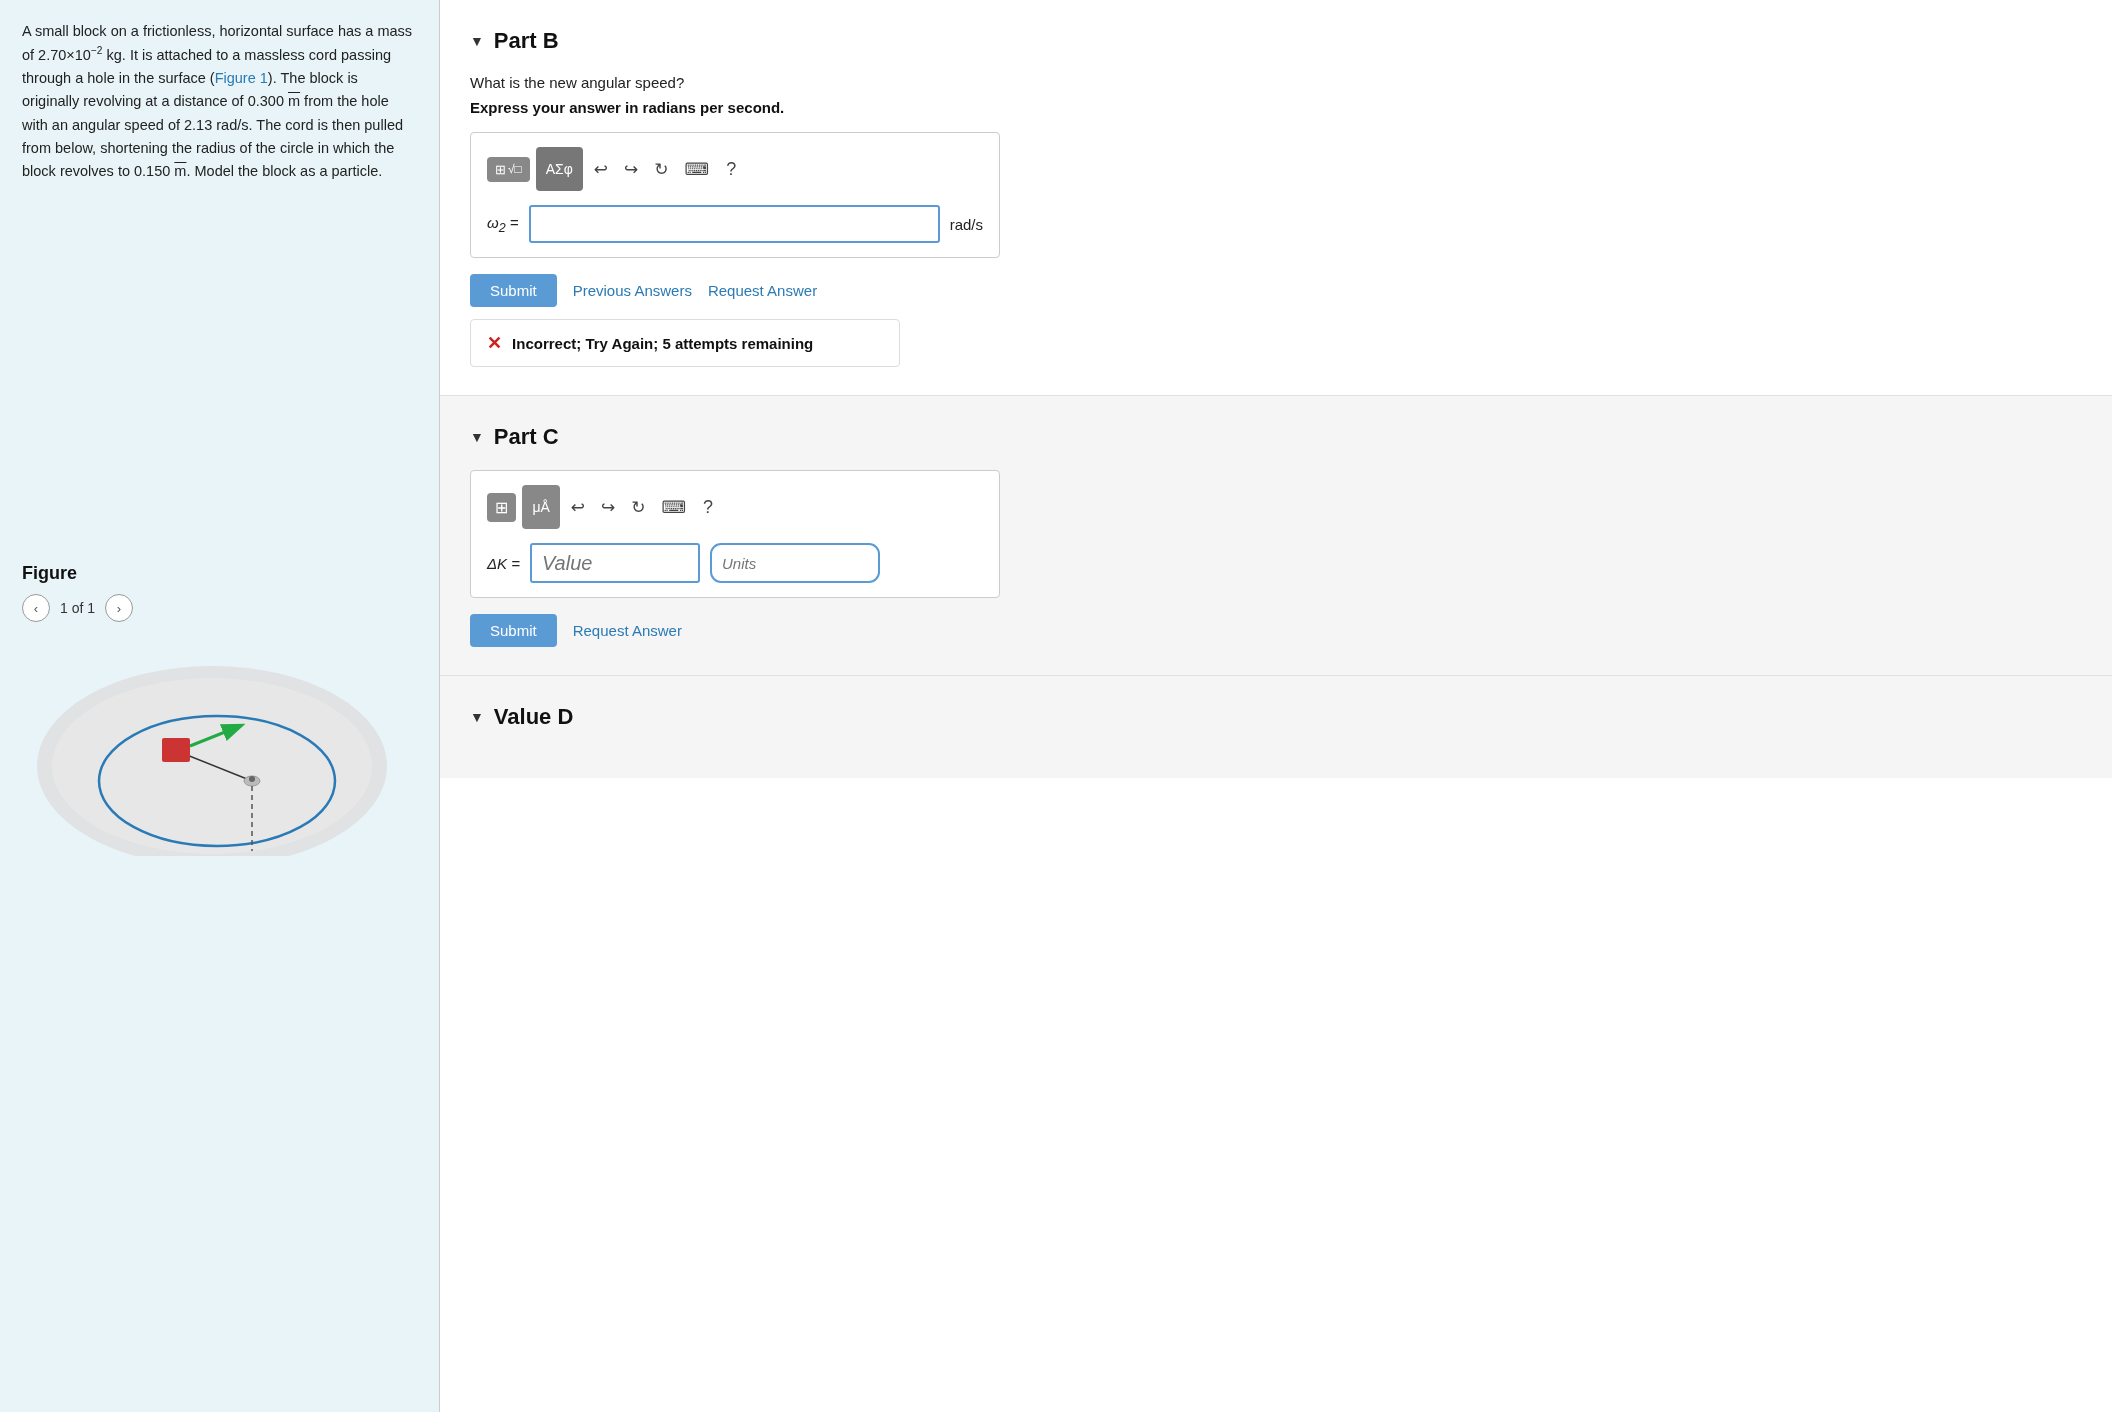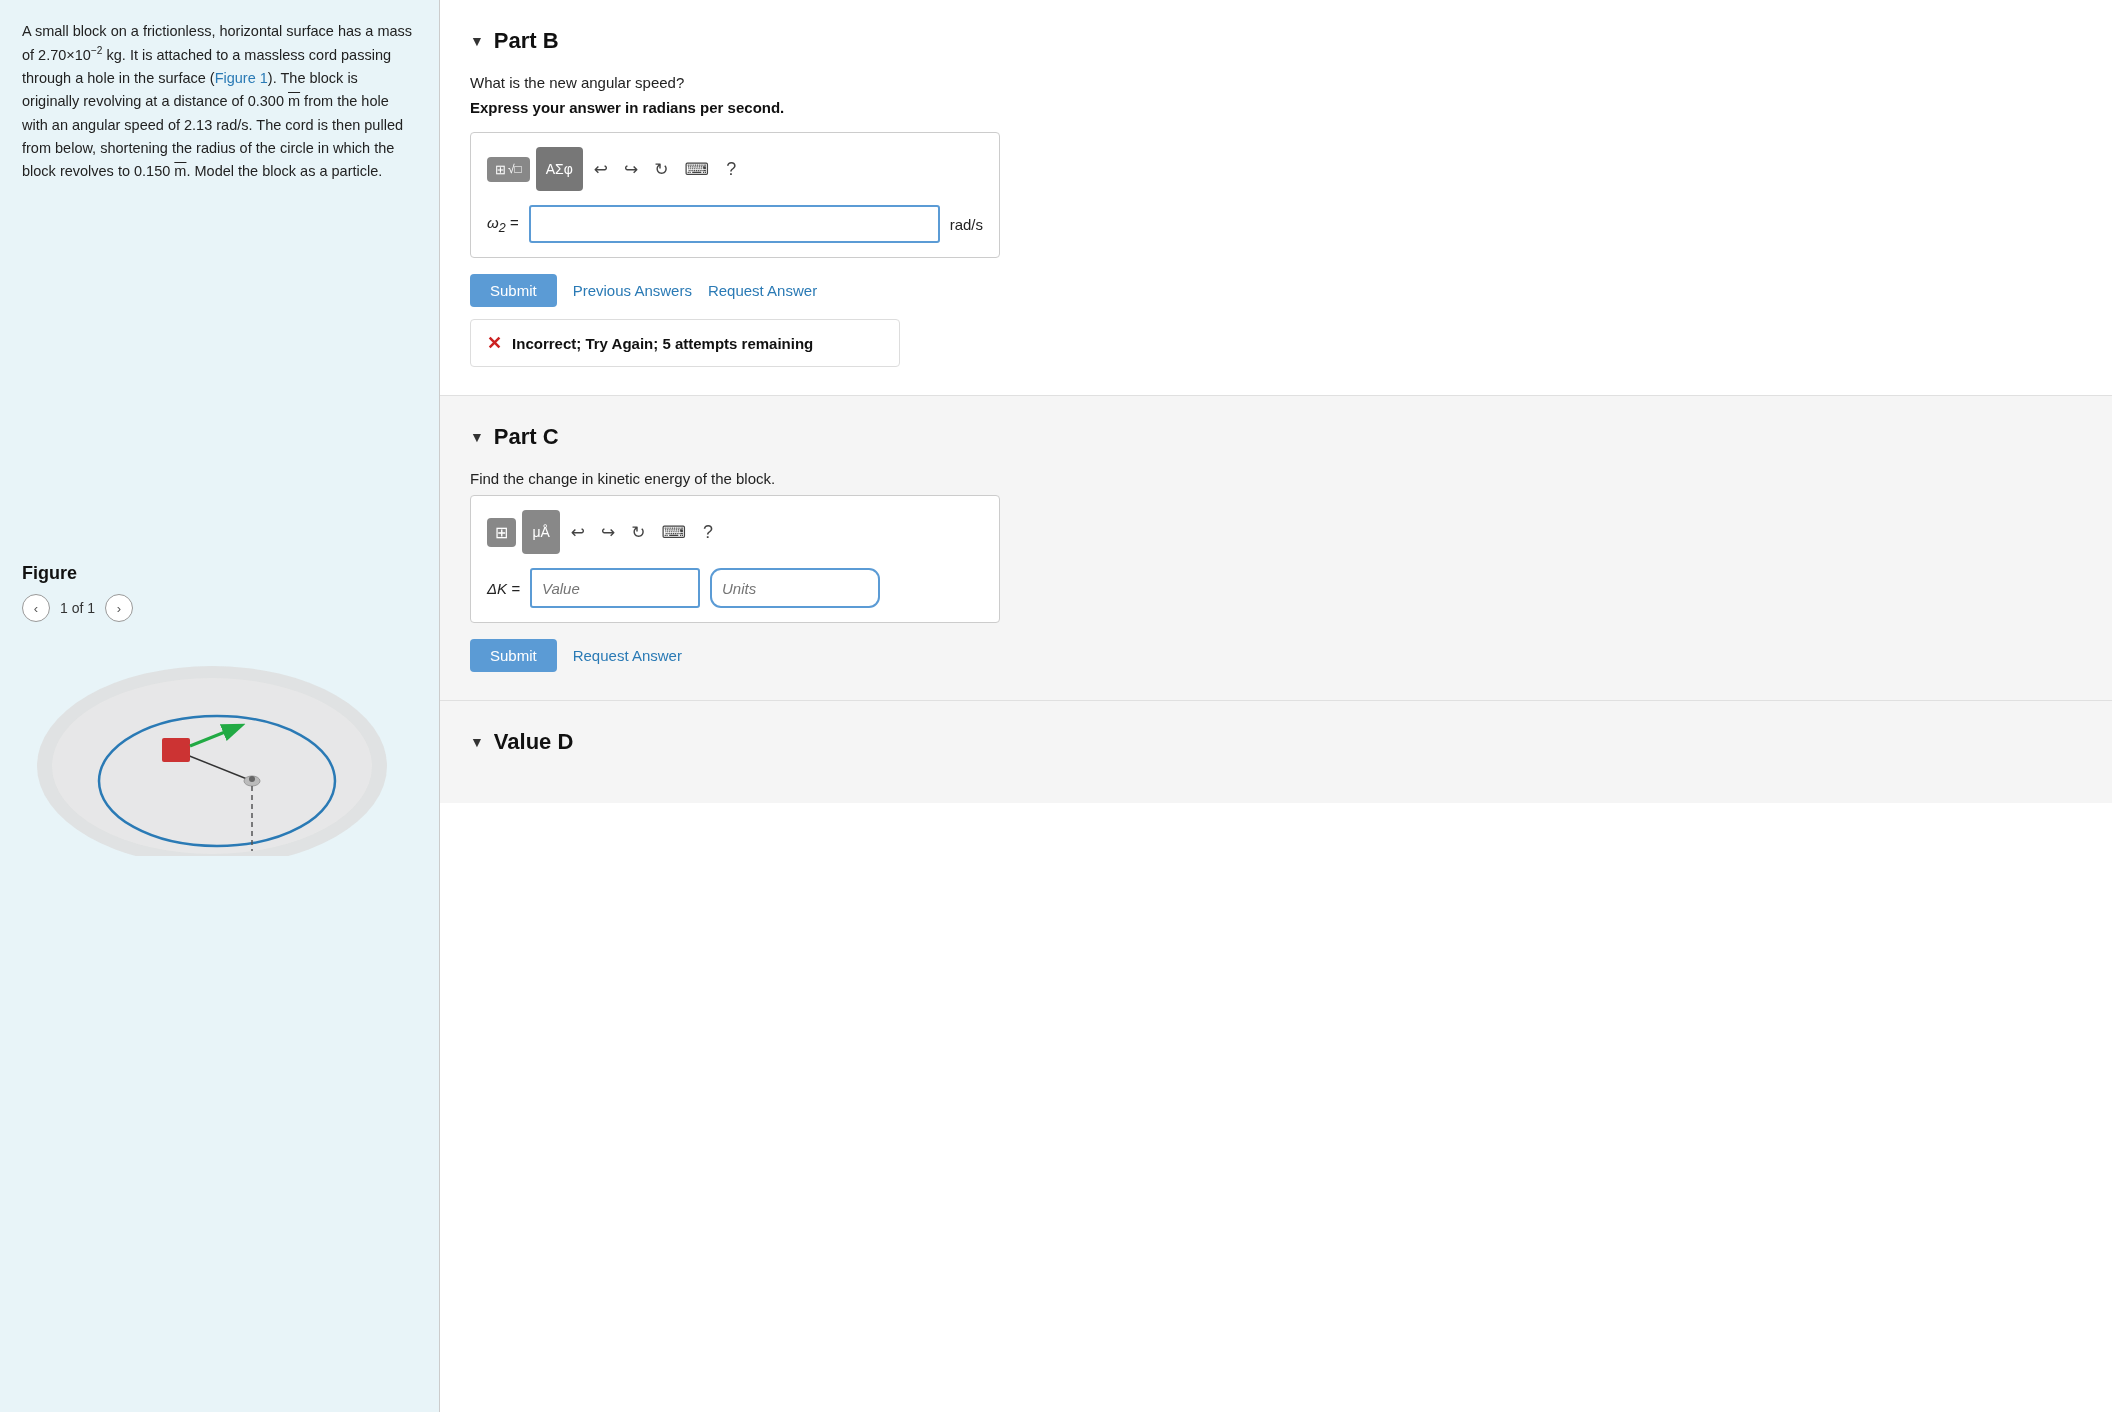--- a/index.html
+++ b/index.html
@@ -166,21 +166,21 @@
       font-size: 15px;
       color: #222;
       white-space: nowrap;
     }
     .value-input {
       width: 170px;
       height: 40px;
       border: 2px solid #5b9bd5;
       border-radius: 3px;
       padding: 4px 10px;
-      font-size: 15px;
+      font-size: 20px;
       font-style: italic;
       color: #999;
       background: white;
       outline: none;
     }
     .units-input {
       width: 170px;
       height: 40px;
       border: 2px solid #5b9bd5;
       border-radius: 11px;
@@ -337,21 +337,20 @@
       <span class="error-x">✕</span>
       <span class="error-text">Incorrect; Try Again; 5 attempts remaining</span>
     </div>
   </div>
 
   <div class="part-section" style="background:#f5f5f5;">
     <div class="part-header">
       <span class="collapse-arrow">▼</span>
       <span class="part-title">Part C</span>
     </div>
-    <div class="question-text">Find the change in kinetic energy of the block.</div>
 
     <div class="answer-box" style="background:white;">
       <div class="toolbar">
         <button class="toolbar-btn">
           <span style="font-size:16px">⊞</span>
         </button>
         <button class="toolbar-btn formula" style="background:#888;">
           <span>μÅ</span>
         </button>
         <button class="toolbar-icon-btn">

